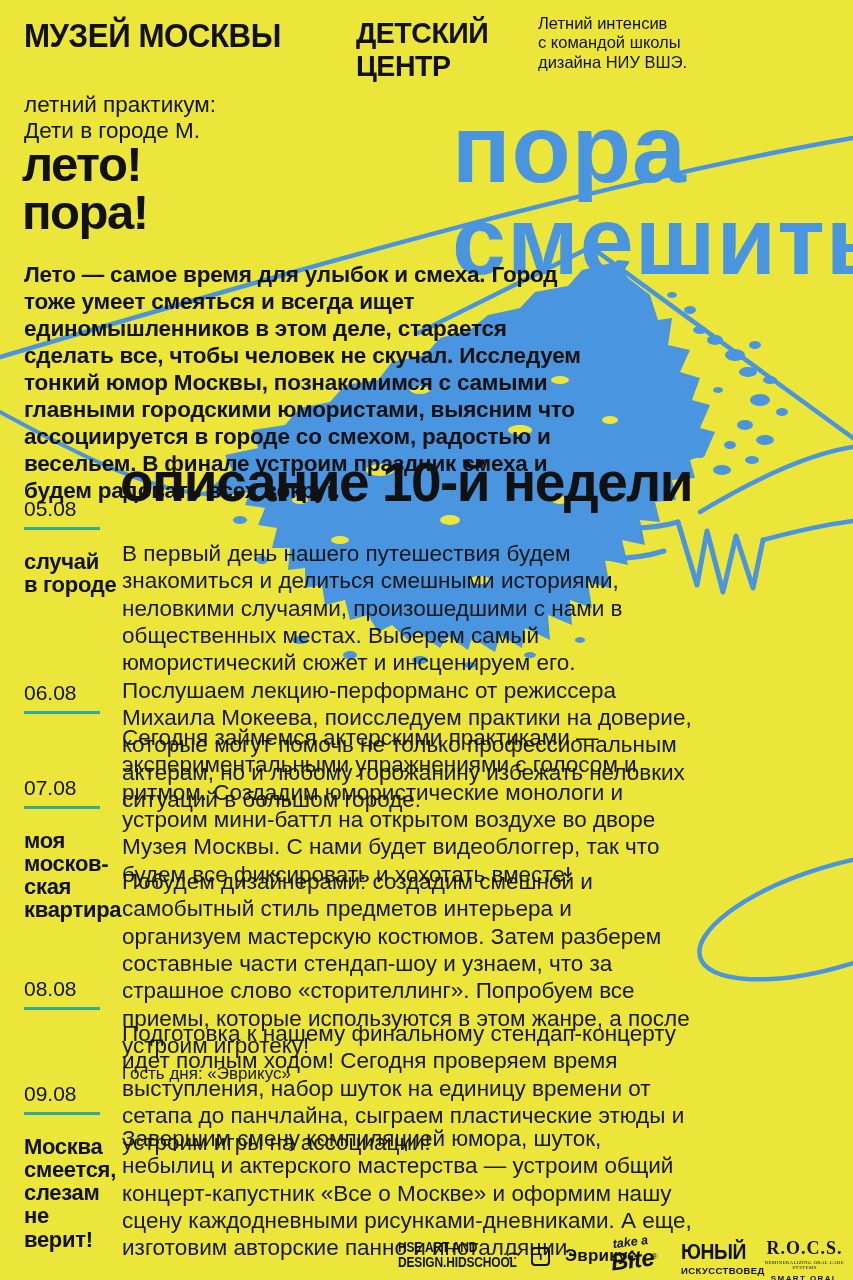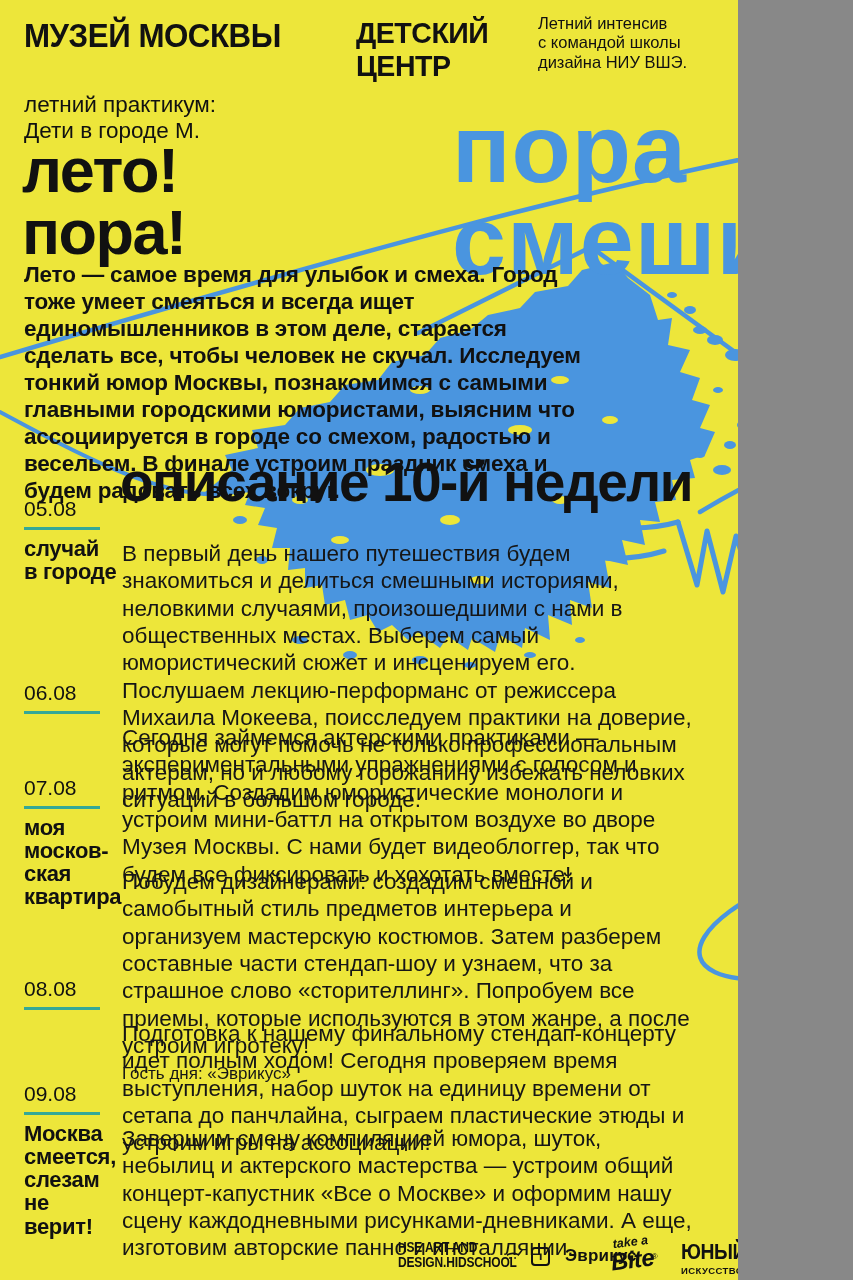--- a/index.html
+++ b/index.html
@@ -1,43 +1,43 @@
 <!DOCTYPE html>
 <html><head>
 <meta charset="utf-8">
 <style>
   html,body{margin:0;padding:0;background:#888;}
   #poster{
-    position:relative;width:738px;height:1280px;overflow:hidden;
+    position:relative;width:853px;height:1280px;overflow:hidden;
     background:#EDE63A;font-family:"Liberation Sans","DejaVu Sans",sans-serif;
     color:#111;
   }
   .abs{position:absolute;}
   .pre{white-space:pre-line;}
   svg{display:block;}
   
   .brand{left:24px;top:16px;font-size:34px;font-weight:800;letter-spacing:-0.5px;
          transform:scaleX(.92);transform-origin:left top;}
   .center-title{left:356px;top:16px;font-size:30px;font-weight:800;line-height:1.1;
                 letter-spacing:-0.5px;transform:scaleX(.95);transform-origin:left top;}
   .right-note{left:538px;top:14px;font-size:16.5px;line-height:1.18;font-weight:400;}
   .practicum{left:24px;top:92px;font-size:22.5px;line-height:1.16;font-weight:400;}
-  .big-left{left:22px;top:140px;font-size:63px;font-weight:700;line-height:.98;
+  .big-left{left:22px;top:140px;font-size:49px;font-weight:700;line-height:.98;
             letter-spacing:-1.5px;}
   .big-right{left:452px;top:103px;font-size:97px;font-weight:700;line-height:.95;
              letter-spacing:1px;color:#4A95DF;white-space:nowrap;z-index:2;}
   .lead{left:24px;top:261px;width:578px;font-size:22.5px;font-weight:700;
         line-height:1.2;letter-spacing:-0.2px;z-index:2;}
   .week-title{left:120px;top:450px;font-size:55px;font-weight:800;letter-spacing:-1.5px;
               z-index:2;white-space:nowrap;}
   
   .day-left{left:24px;width:96px;z-index:2;}
   .day-date{font-size:21px;font-weight:400;}
   .day-rule{width:76px;height:2.5px;background:#35A896;margin-top:6px;}
-  .day-title{margin-top:7px;font-size:22px;font-weight:700;line-height:1.06;
+  .day-title{margin-top:20px;font-size:22px;font-weight:700;line-height:1.06;
              letter-spacing:-0.3px;}
   .day-text{left:122px;width:572px;font-size:22.5px;font-weight:400;line-height:1.215;
             z-index:2;color:#161616;margin-top:27px;}
   .day-note{margin-top:5px;font-size:17px;}
   
   .logo{z-index:2;color:#111;}
   .hse{left:398px;top:1240px;font-size:15px;font-weight:800;line-height:.98;
        transform:scaleX(.8);transform-origin:left top;letter-spacing:-0.2px;}
   .evrikus{left:508px;top:1246px;display:flex;align-items:center;gap:15px;}
   .evrikus-smile{font-size:12px;font-weight:700;display:inline-block;

